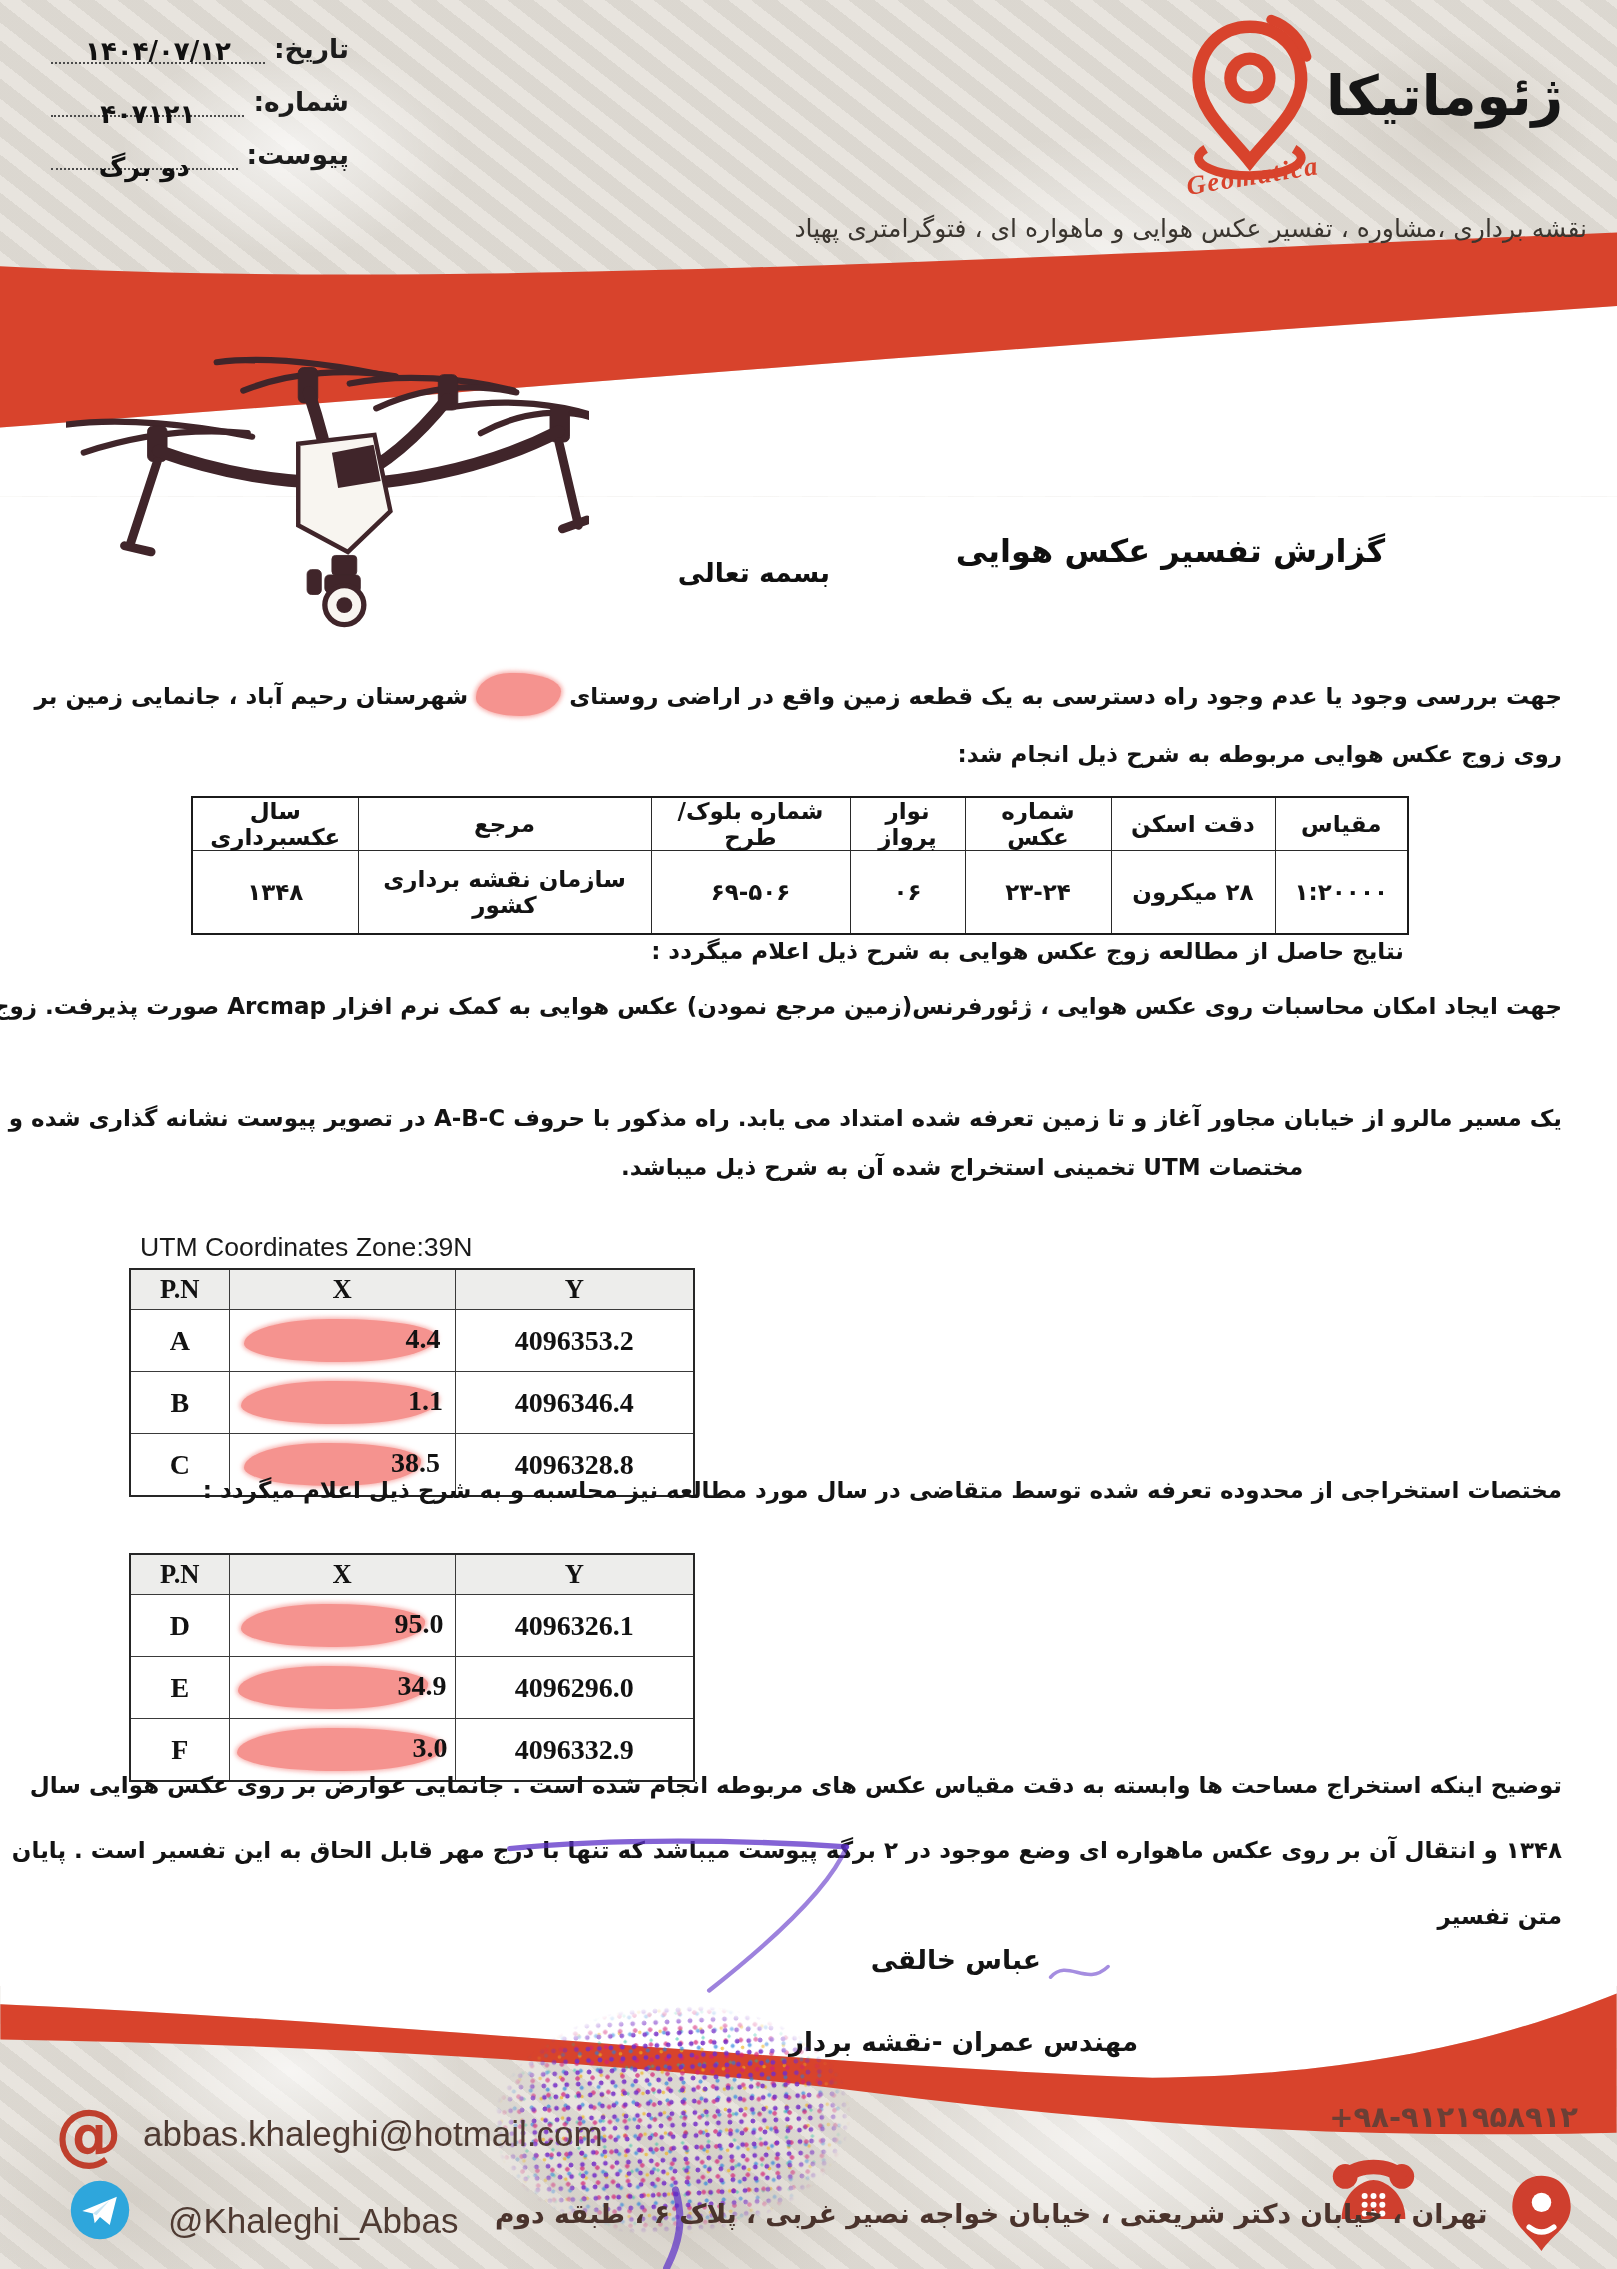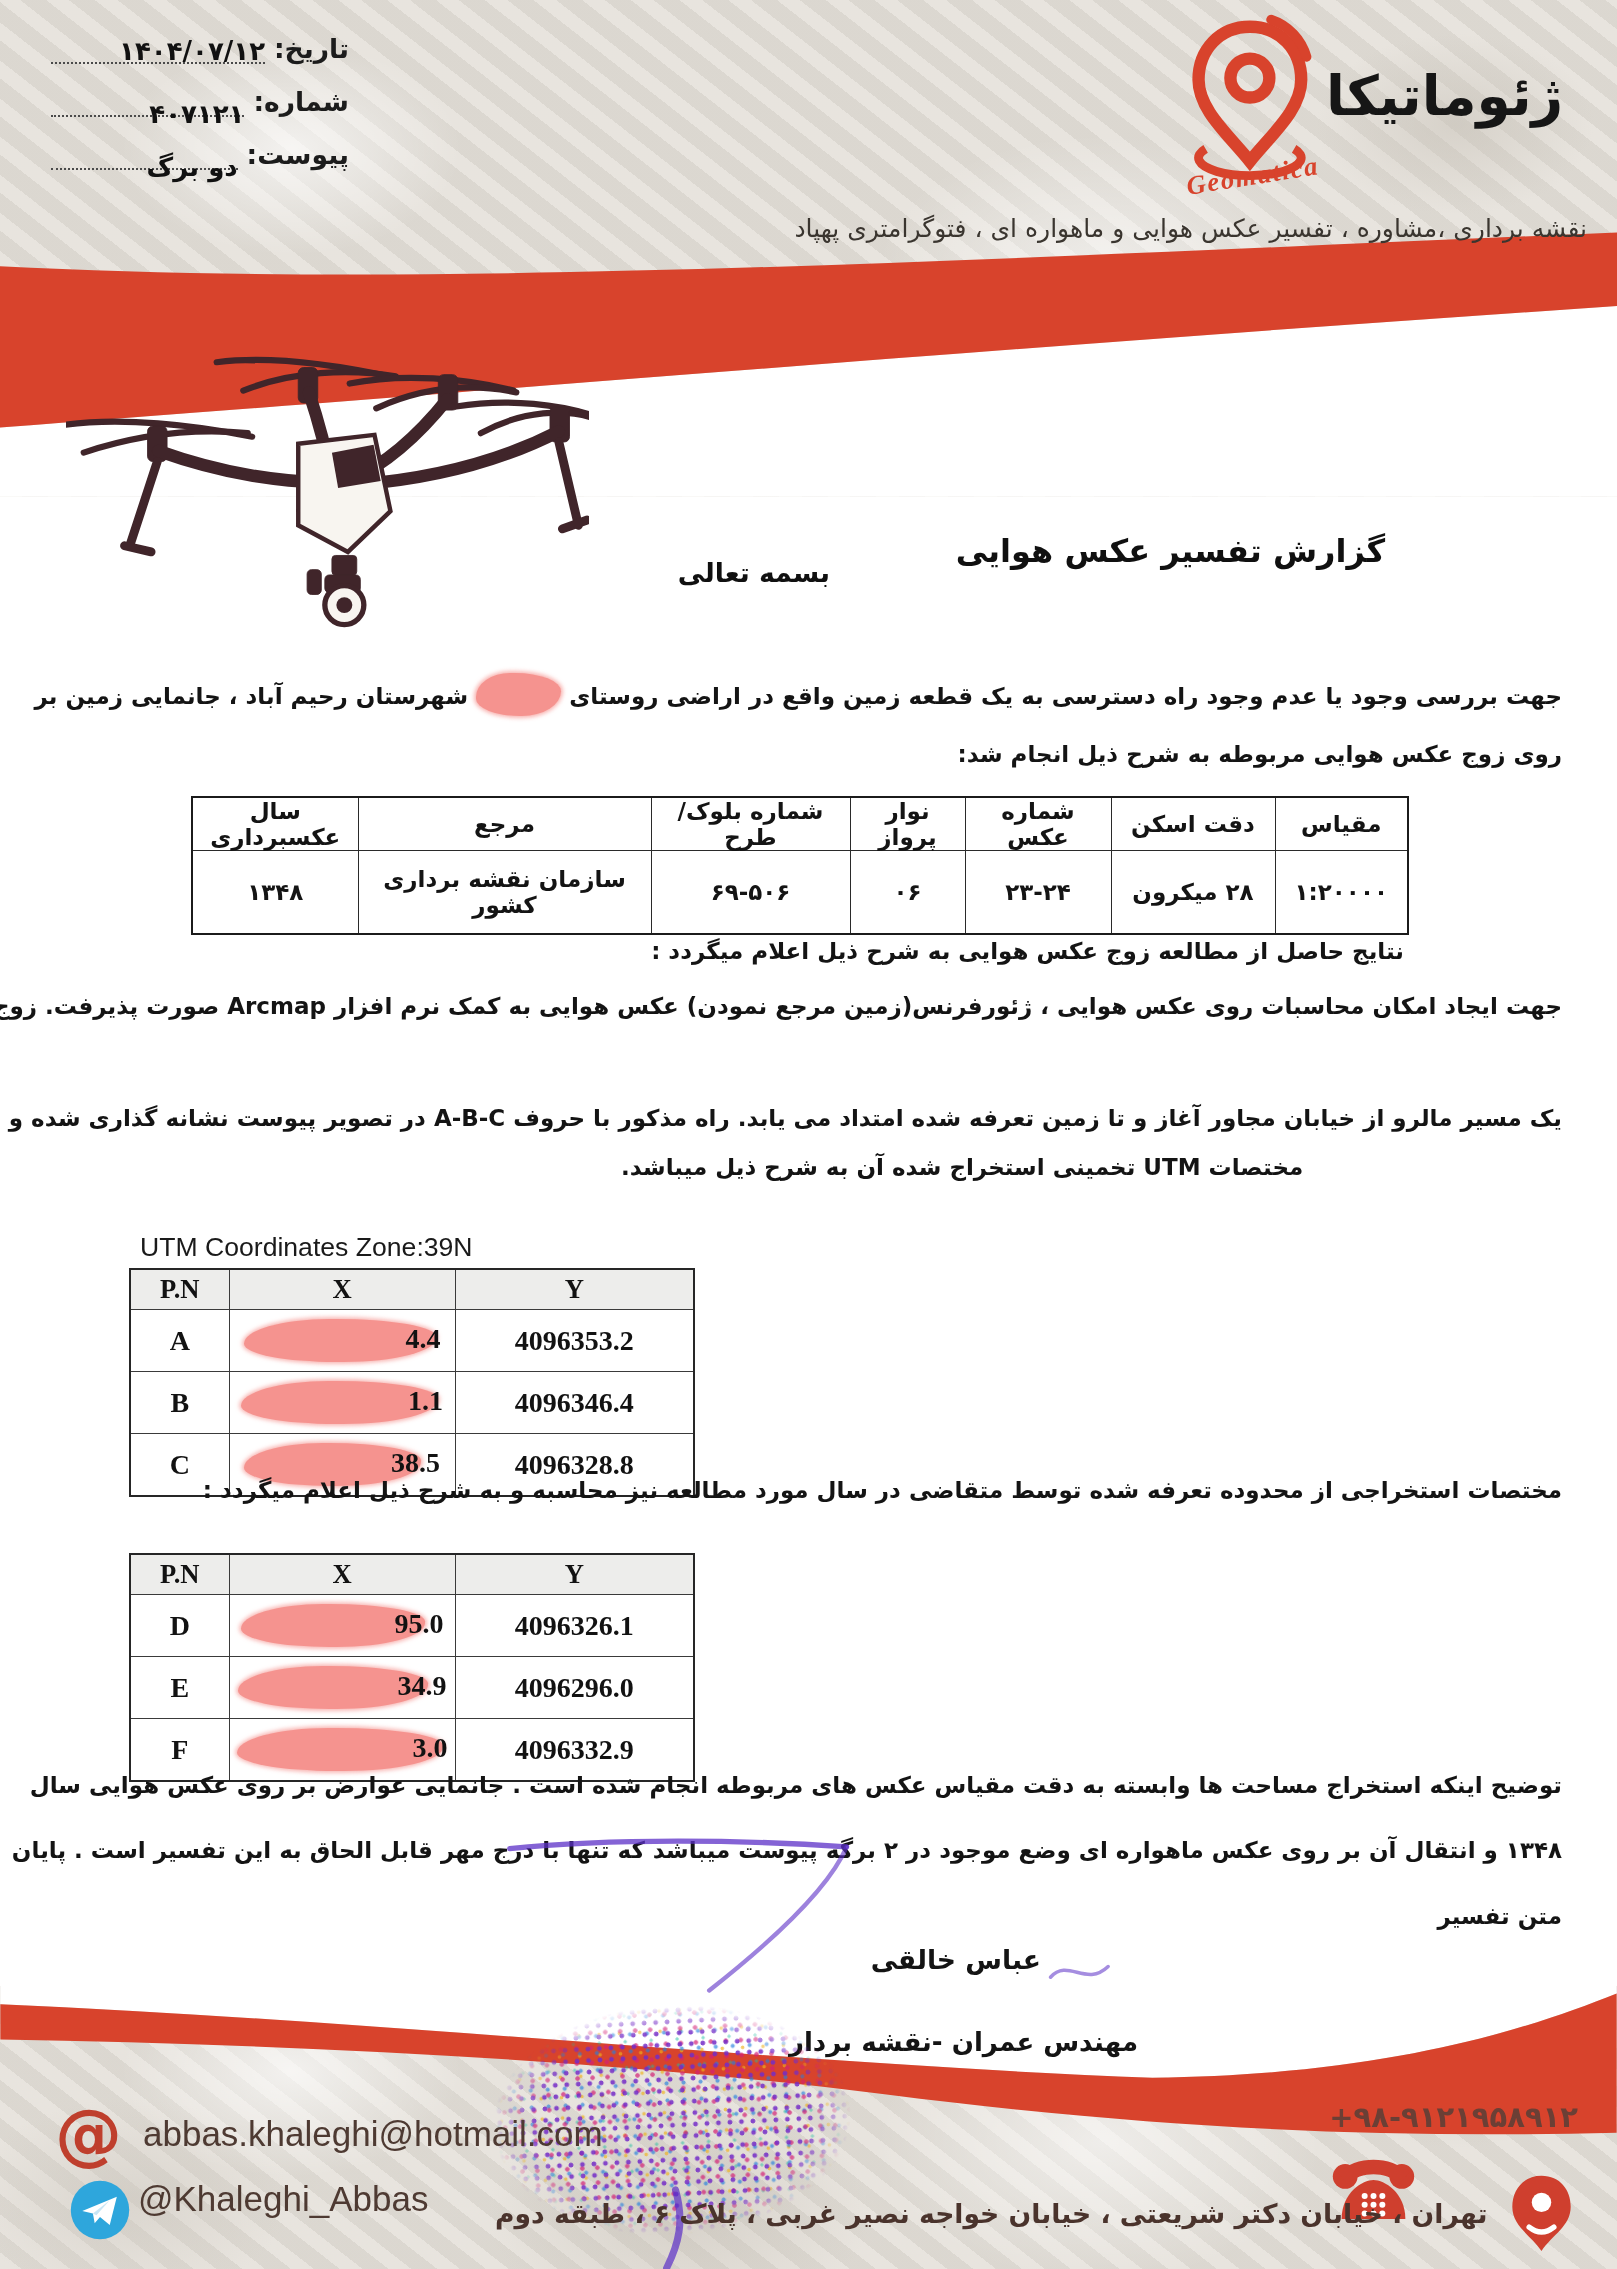--- a/index.html
+++ b/index.html
@@ -14,21 +14,21 @@
       radial-gradient(ellipse 231px 151px at 90% 25%, rgba(197,191,181,.50), transparent 60%),
       radial-gradient(ellipse 266px 168px at 8% 75%, rgba(201,195,186,.45), transparent 60%),
       repeating-linear-gradient(38deg, rgba(255,255,255,.14) 0 14px, rgba(60,55,48,.05) 14px 30px);}
   .tex-top{top:0;height:497px;z-index:1;}
   .tex-bot{top:1986px;height:284px;z-index:1;}
   .wave{position:absolute;left:0;z-index:2;}
   
   .meta{position:absolute;left:51px;top:32px;width:298px;z-index:4;direction:rtl;}
   .meta-row{display:flex;align-items:flex-end;margin-bottom:21px;}
   .meta-label{font-weight:bold;font-size:26.6px;color:#1c1c1c;margin-left:8.9px;white-space:nowrap;}
-  .meta-line{flex:1;border-bottom:2.7px dotted #4a4a4a;height:30px;}
+  .meta-line{flex:1;border-bottom:2.7px dotted #4a4a4a;text-align:center;height:30px;}
   .meta-val{display:inline-block;font-weight:bold;font-size:26px;color:#111;direction:ltr;transform:translateY(14px);white-space:nowrap;}
   
   .brand-fa{position:absolute;left:1326px;top:64px;z-index:4;font-size:55px;font-weight:bold;color:#161616;}
   .logo-pin{position:absolute;left:1172px;top:14px;z-index:4;}
   .tagline{position:absolute;right:30px;top:206px;z-index:4;direction:rtl;font-size:25px;color:#3a352f;white-space:nowrap;margin-top:8px;}
   
   .report-title{position:absolute;right:232px;top:532px;z-index:4;direction:rtl;font-weight:bold;font-size:32px;color:#101010;white-space:nowrap;}
   .bismillah{position:absolute;right:787px;top:557px;z-index:4;direction:rtl;font-weight:bold;font-size:26.6px;color:#101010;white-space:nowrap;}
   
   .bline{position:absolute;right:55px;width:1513px;z-index:4;direction:rtl;text-align:right;
@@ -64,21 +64,21 @@
       radial-gradient(rgba(36,128,222,.65) 1.7px, transparent 2.4px),
       radial-gradient(rgba(238,178,26,.65) 1.5px, transparent 2.2px),
       radial-gradient(rgba(30,190,160,.5) 1.3px, transparent 2px);
     background-size:11.5px 11.5px,15px 15px,17px 17px,20.4px 20.4px,26px 26px;
     background-position:0 0,4.4px 6.2px,8px 2.7px,2.7px 9.8px,12.4px 4.4px;
     -webkit-mask-image:radial-gradient(ellipse 50% 48% at 50% 50%, #000 60%, rgba(0,0,0,.45) 72%, transparent 80%);
     mask-image:radial-gradient(ellipse 50% 48% at 50% 50%, #000 60%, rgba(0,0,0,.45) 72%, transparent 80%);}
   .strokes{position:absolute;left:0;top:0;z-index:7;pointer-events:none;}
   
   .c-email{position:absolute;left:55px;top:2103px;z-index:8;display:flex;align-items:center;gap:21px;}
-  .c-tg{position:absolute;left:69px;top:2179px;z-index:8;display:flex;align-items:flex-start;gap:7px;}
+  .c-tg{position:absolute;left:69px;top:2179px;z-index:8;display:flex;align-items:flex-end;gap:37px;}
   .at-glyph{font-size:67px;font-weight:bold;color:#bf3f2d;line-height:62px;}
   .c-text{font-family:"Liberation Sans",sans-serif;font-size:35px;color:#4e3a32;}
   .c-phone{position:absolute;right:39px;top:2100px;z-index:8;display:flex;align-items:flex-start;gap:23px;flex-direction:column;}
   .phone-num{direction:ltr;font-weight:bold;font-size:29px;color:#6b3f35;letter-spacing:1.8px;}
   .c-addr{position:absolute;right:41px;top:2172px;z-index:8;display:flex;align-items:center;gap:19.5px;direction:rtl;}
   .addr-text{direction:rtl;font-weight:bold;font-size:26.6px;color:#4a332c;white-space:nowrap;}
 </style>
 </head>
 <body>
 

